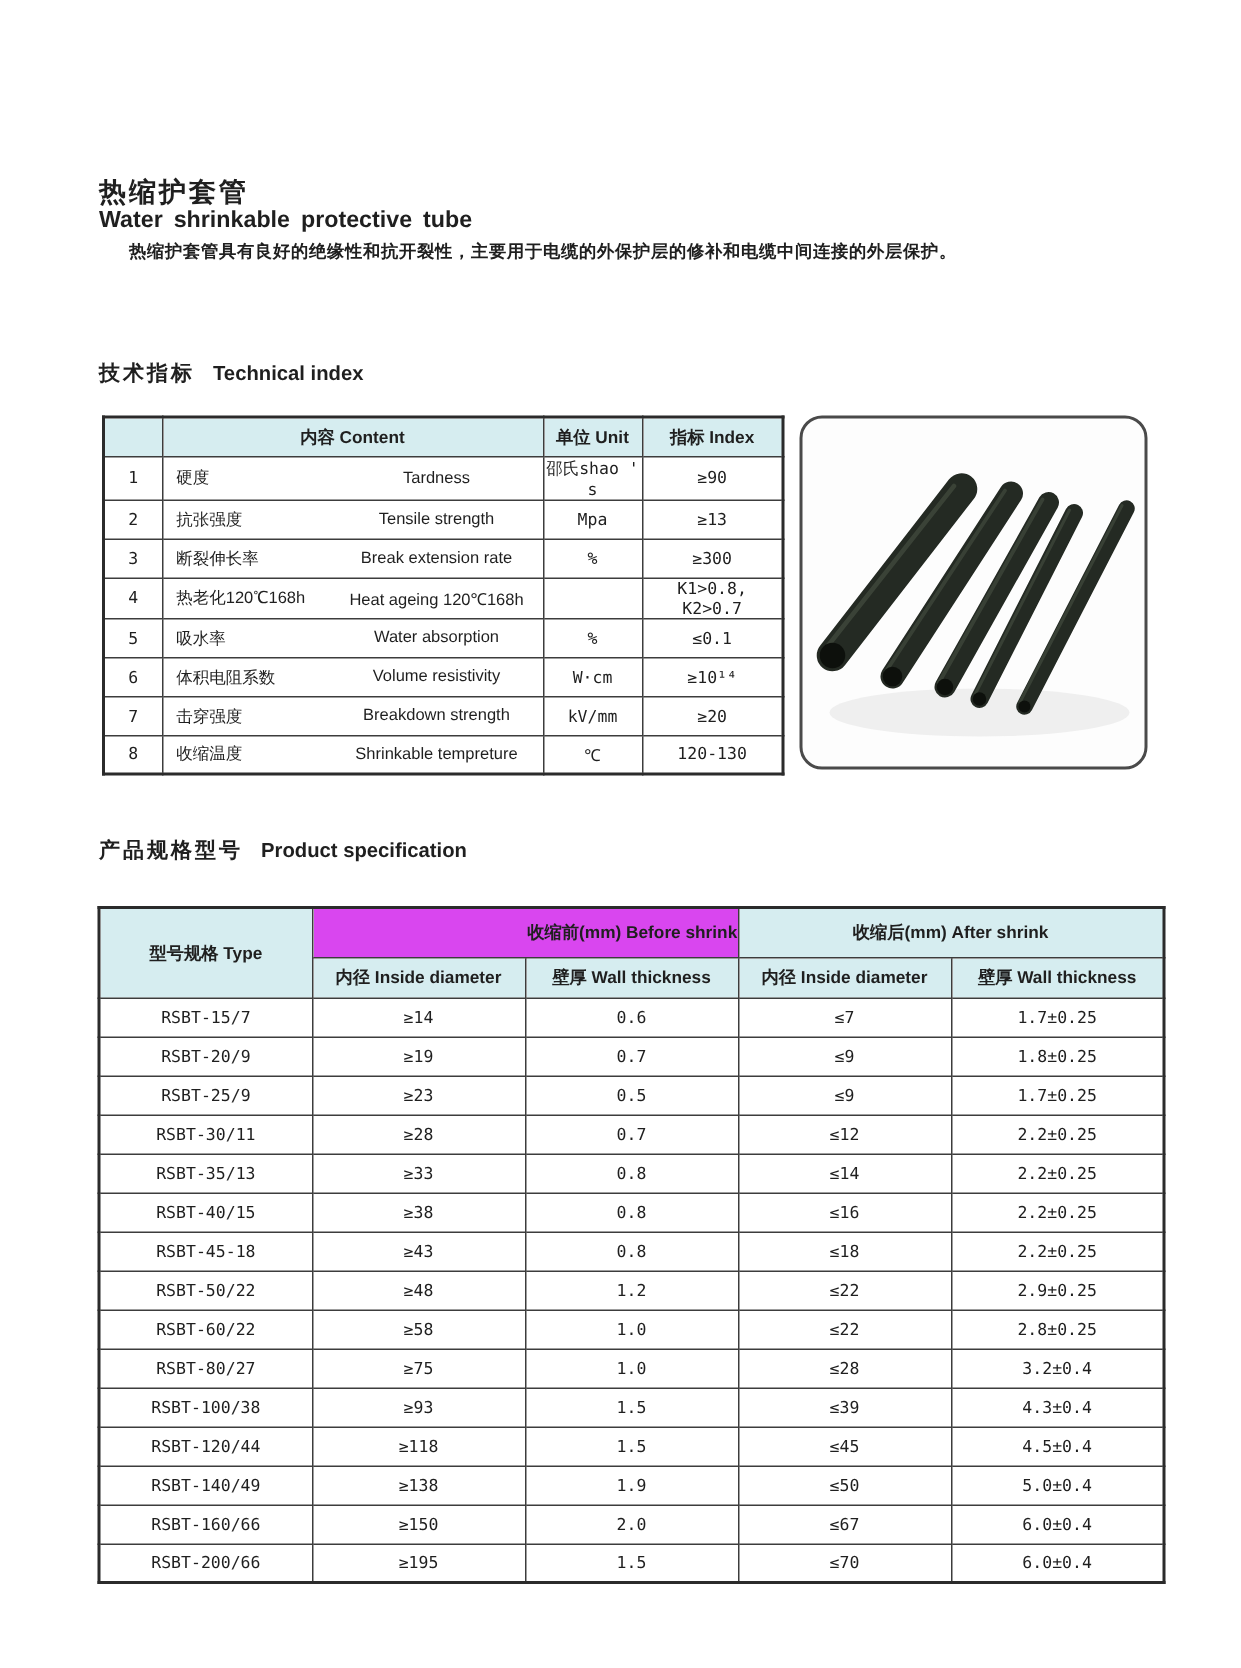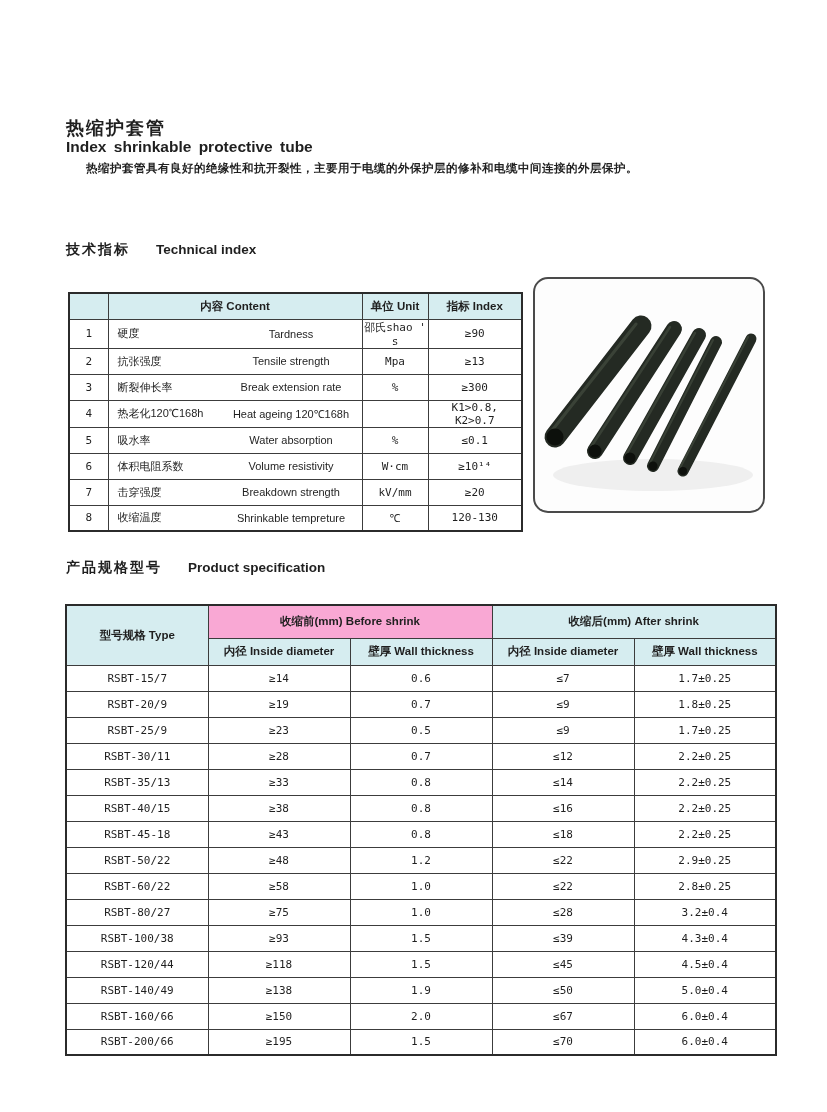--- a/index.html
+++ b/index.html
@@ -13,26 +13,26 @@
   }
   .title-zh { position:absolute; left:66px; top:116px; font-size:18px; font-weight:bold; letter-spacing:2px; }
   .title-en { position:absolute; left:66px; top:138px; font-size:15.5px; font-weight:bold; word-spacing:3px; }
   .desc { position:absolute; left:65px; top:161px; width:714px; font-size:11.5px; line-height:14px; }
   .desc-zh { font-weight:bold; text-indent:21px; letter-spacing:0.5px; margin-bottom:14px; }
   .desc-en { letter-spacing:0.1px; }
   .sec { position:absolute; left:66px; }
   .sec1 { top:240px; }
   .sec2 { top:558px; }
   .sec-zh { font-size:14px; font-weight:bold; letter-spacing:2px; }
-  .sec-en { font-size:13.5px; font-weight:bold; margin-left:26px; }
+  .sec-en { font-size:13.5px; font-weight:bold; margin-left:12px; }
   table { border-collapse:collapse; table-layout:fixed; position:absolute; background:#fff; }
   td,th { border:1px solid #3c3c3c; text-align:center; vertical-align:middle; overflow:hidden; }
   table { border:2px solid #2b2b2b; }
   .hd { background:#d6edf0; font-size:11.5px; font-weight:bold; }
-  .t1 { left:68px; top:292px; width:453px; }
+  .t1 { left:68px; top:277px; width:453px; }
   .t1 th { height:26px; }
   .t1 td { height:26px; font-size:11px; }
   .cc { display:flex; align-items:center; width:100%; }
   .cc .zh { width:118px; text-align:left; padding-left:9px; white-space:nowrap; }
   .cc .en { flex:1; text-align:center; padding-right:6px; }
   .mono { font-family:"DejaVu Sans Mono", monospace; }
   .c-no { font-family:"DejaVu Sans Mono", monospace; }
   .c-unit { font-size:10px; }
   .c-index { font-size:10.5px;text-align:center; }
   .photo {
@@ -42,21 +42,21 @@
   }
   .t2 { left:65px; top:604px; width:710px; }
   .t2 thead tr:first-child th { height:33px; }
   .t2 thead tr:last-child th { height:27px; }
   .t2 td { height:26px; font-size:11px; }
 </style>
 </head>
 <body>
 
 <div class="title-zh">热缩护套管</div>
-<div class="title-en">Index shrinkable protective tube</div>
+<div class="title-en">Water shrinkable protective tube</div>
 
 <div class="desc">
   <p class="desc-zh">热缩护套管具有良好的绝缘性和抗开裂性，主要用于电缆的外保护层的修补和电缆中间连接的外层保护。</p>
 </div>
 
 <div class="sec sec1">
   <span class="sec-zh">技术指标</span><span class="sec-en">Technical index</span>
 </div>
 
 <table class="t1">
@@ -198,21 +198,21 @@
   <colgroup>
     <col style="width:142px">
       <col style="width:142px">
       <col style="width:142px">
       <col style="width:142px">
       <col style="width:142px">
   </colgroup>
   <thead>
     <tr>
       <th class="hd" rowspan="2" style="background: rgb(214, 237, 240); border-color: rgb(60, 60, 60);">型号规格 Type</th>
-      <th class="hd" colspan="2" style="background: #f9a8d4; border-color: rgb(60, 60, 60);">收缩前(mm) Before shrink</th>
+      <th class="hd" colspan="2" style="background: #d946ef; border-color: rgb(60, 60, 60); text-align: right;">收缩前(mm) Before shrink</th>
       <th class="hd" colspan="2" style="background: rgb(214, 237, 240); border-color: rgb(60, 60, 60);">收缩后(mm) After shrink</th>
     </tr>
     <tr>
       <th class="hd" style="background: rgb(214, 237, 240); border-color: rgb(60, 60, 60);">内径 Inside diameter</th>
       <th class="hd" style="background: rgb(214, 237, 240); border-color: rgb(60, 60, 60);">壁厚 Wall thickness</th>
       <th class="hd" style="background: rgb(214, 237, 240); border-color: rgb(60, 60, 60);">内径 Inside diameter</th>
       <th class="hd" style="background: rgb(214, 237, 240); border-color: rgb(60, 60, 60);">壁厚 Wall thickness</th>
     </tr>
   </thead>
   <tbody id="spec-tbody">

